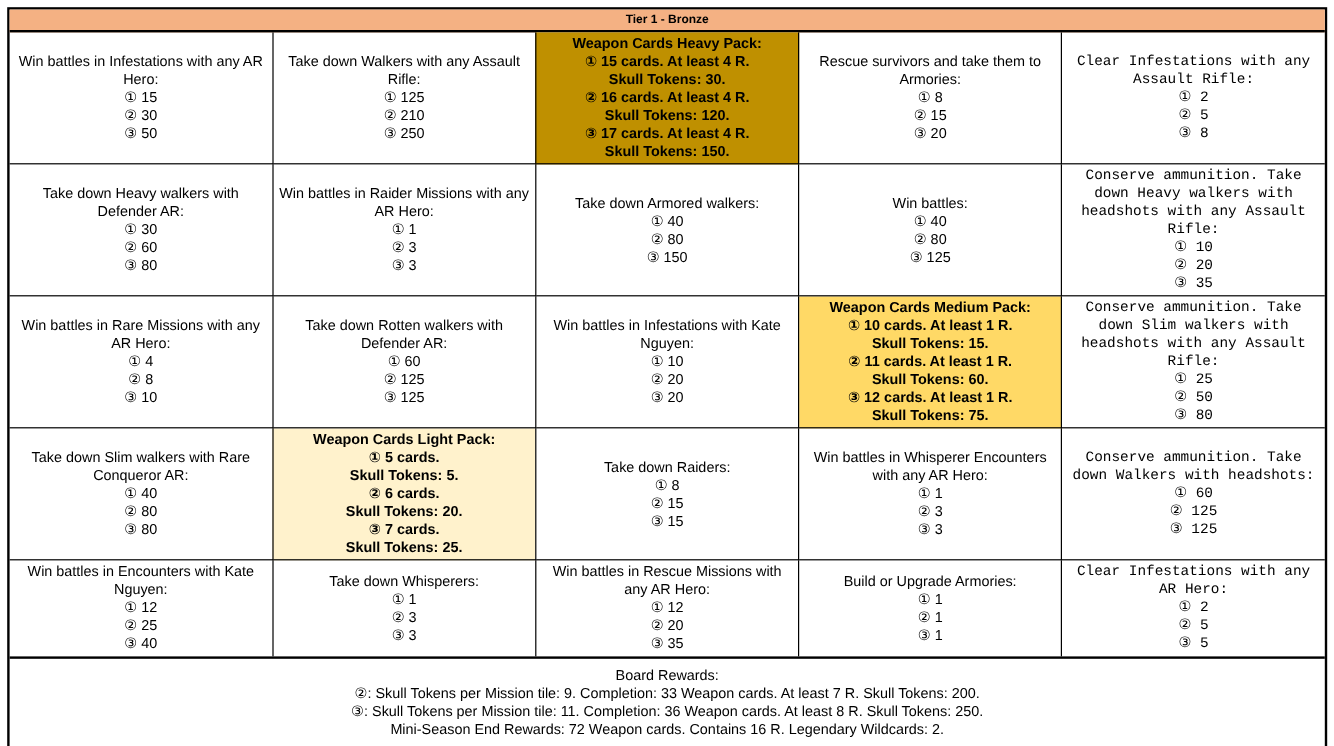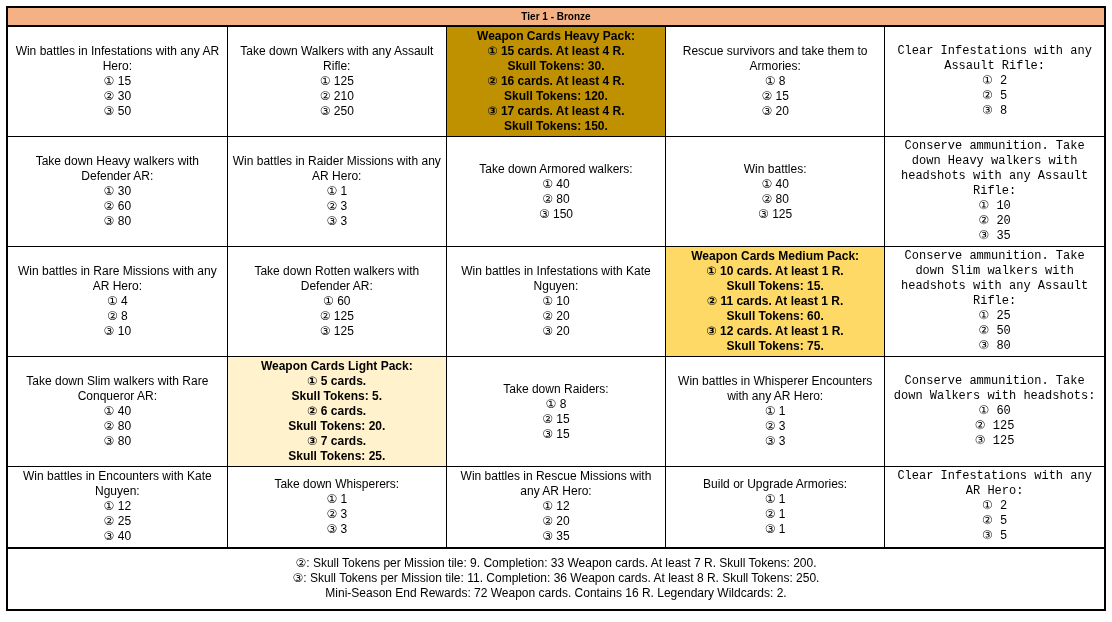--- a/index.html
+++ b/index.html
@@ -232,19 +232,20 @@
               <div class="mission-text">Clear Infestations with any AR Hero:</div>
               <div>① 2</div>
               <div>② 5</div>
               <div>③ 5</div>
             </td>
           </tr>
         </tbody>
     </table>
 
     <div class="board-footer">
+      <div>Board Rewards:</div>
       <div>②: Skull Tokens per Mission tile: 9. Completion: 33 Weapon cards. At least 7 R. Skull Tokens: 200.</div>
       <div>③: Skull Tokens per Mission tile: 11. Completion: 36 Weapon cards. At least 8 R. Skull Tokens: 250.</div>
       <div>Mini-Season End Rewards: 72 Weapon cards. Contains 16 R. Legendary Wildcards: 2.</div>
     </div>
 
   </div>
 </div>
 
 </body></html>

